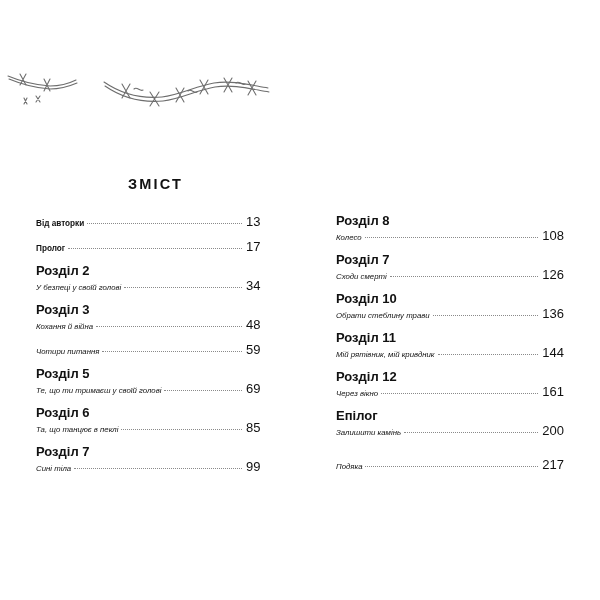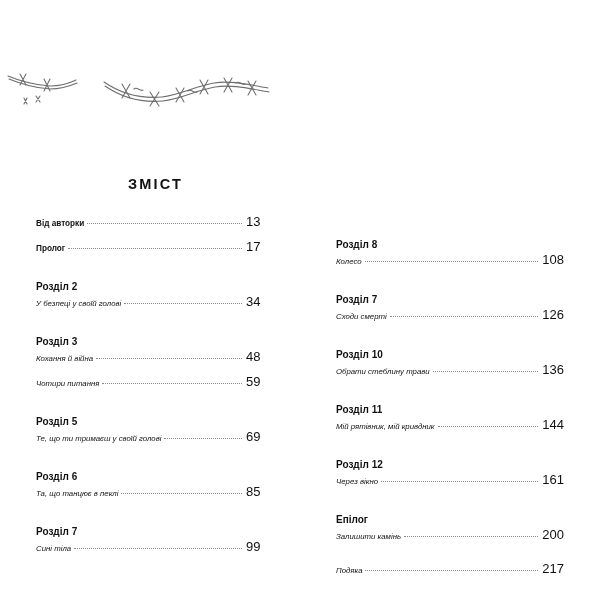--- a/index.html
+++ b/index.html
@@ -61,26 +61,25 @@
   .col-right {
     width: 300px;
     padding-left: 36px;
     padding-right: 36px;
   }
 
   .entry {
     margin-bottom: 2px;
   }
   .entry .chap {
-    font-size: 10px;
+    font-size: 13px;
     font-weight: 700;
     color: #111;
     line-height: 14px;
     white-space: nowrap;
-    margin-top: 24px;
   }
   .entry .row {
     display: flex;
     align-items: baseline;
     line-height: 15px;
     white-space: nowrap;
   }
   .entry .name {
     font-size: 7.8px;
     font-style: italic;

